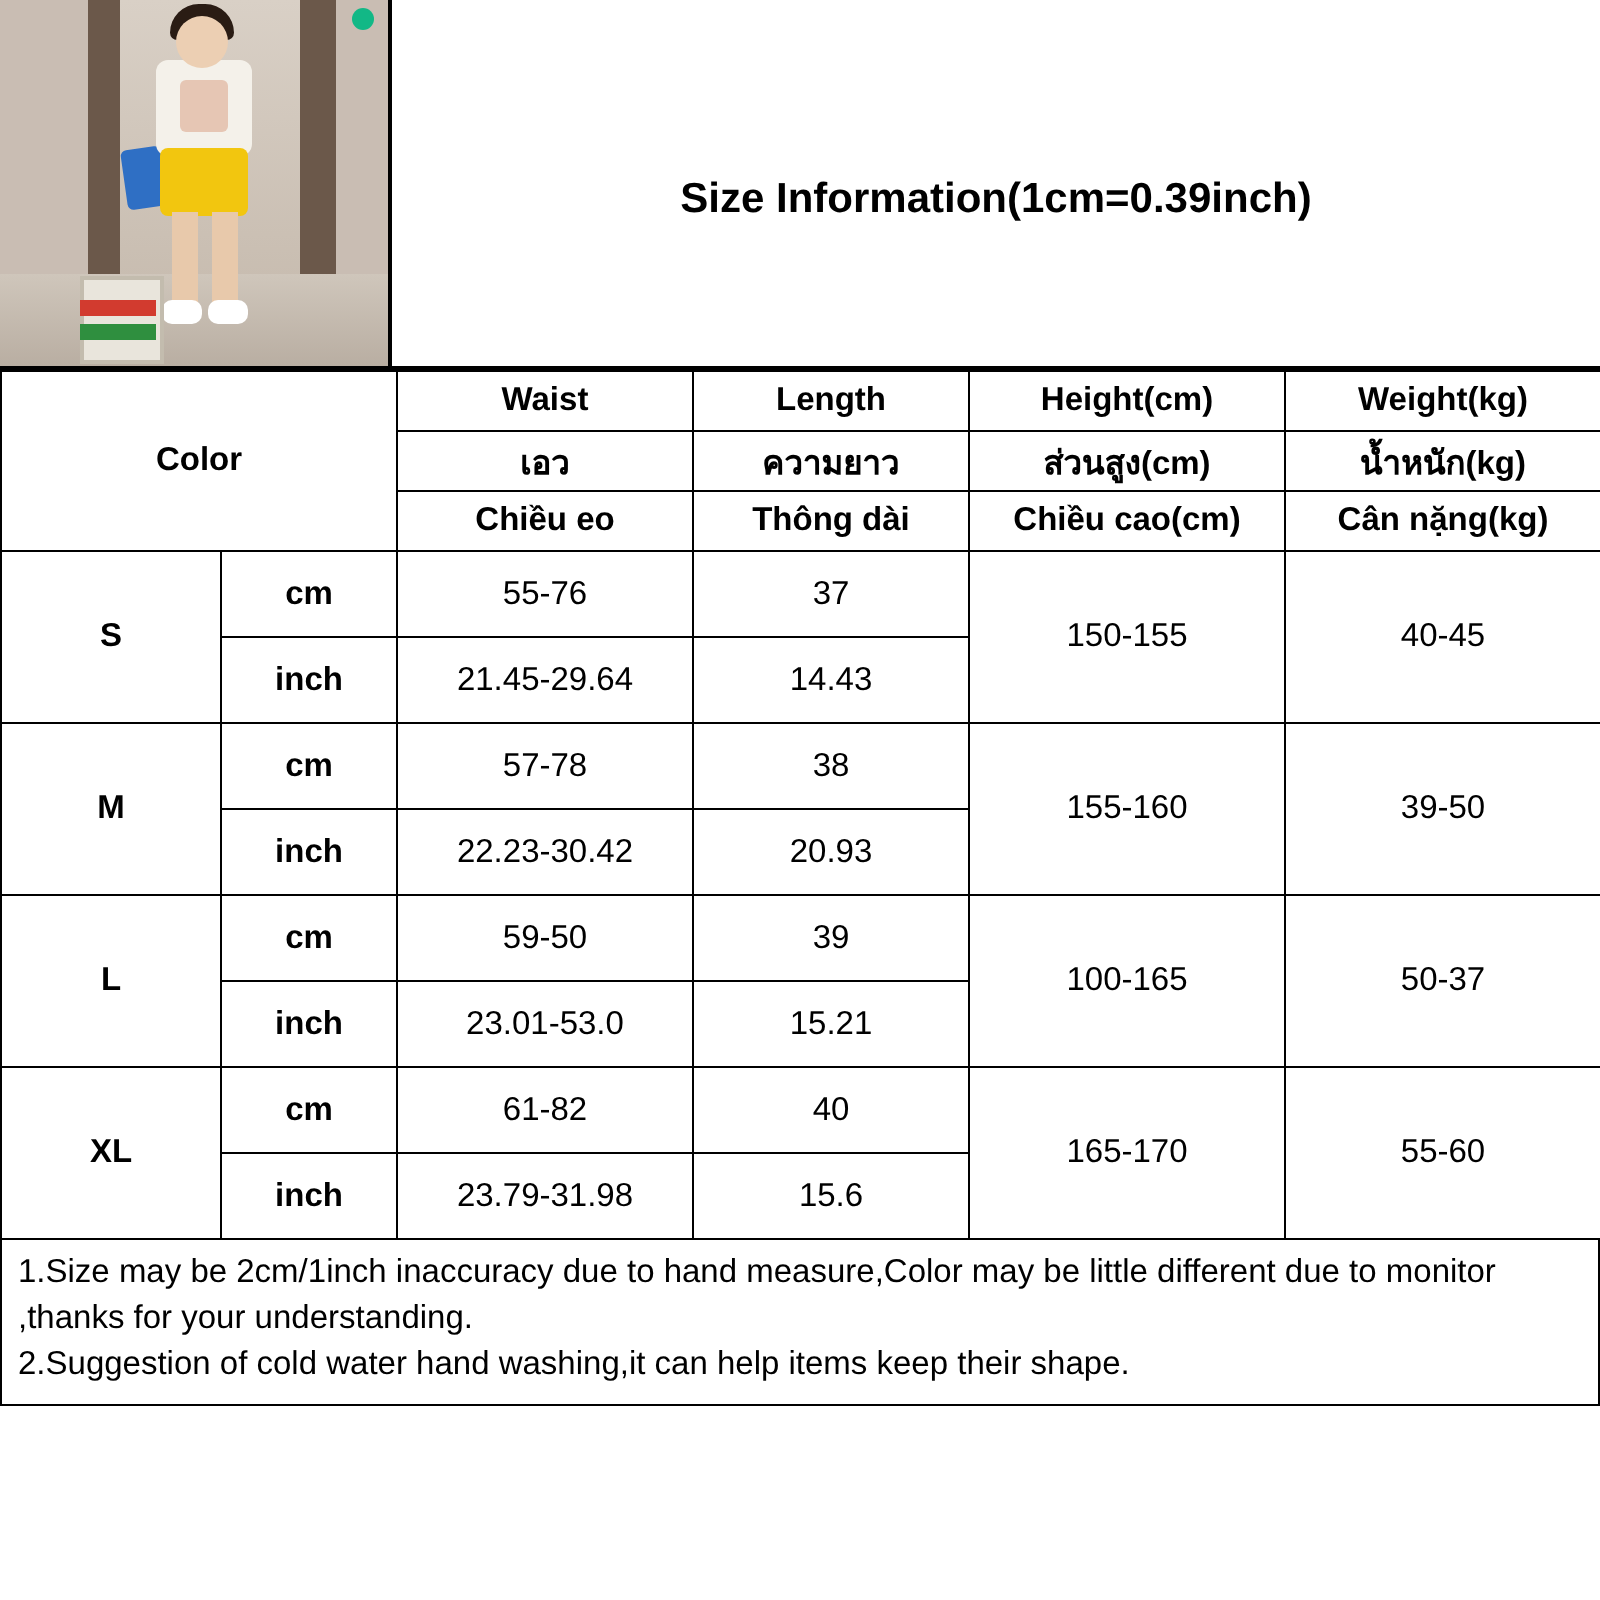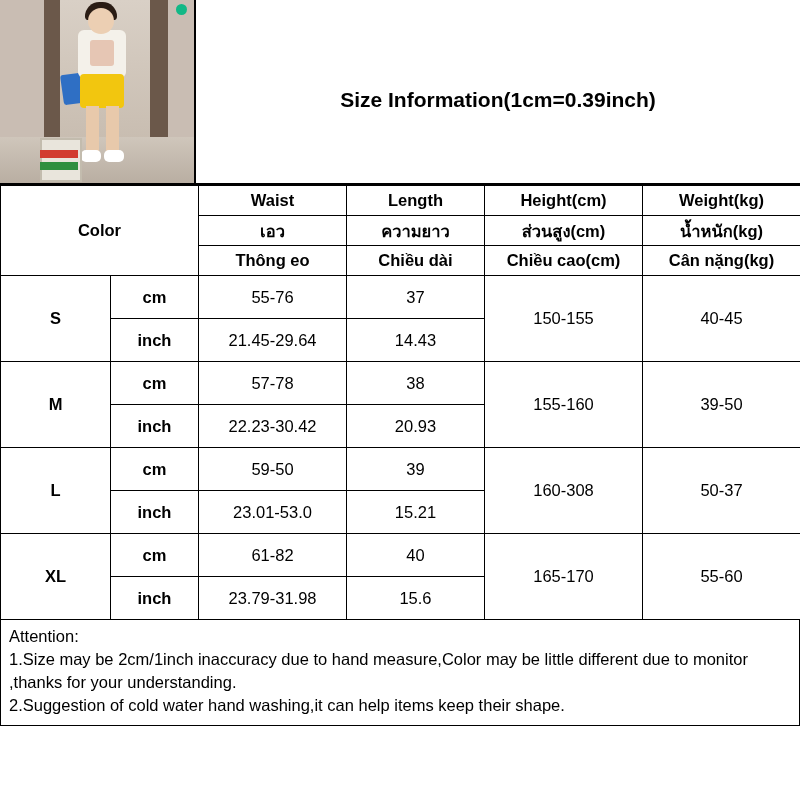--- a/index.html
+++ b/index.html
@@ -228,22 +228,22 @@
         <td>Height(cm)</td>
         <td>Weight(kg)</td>
       </tr>
       <tr class="hdr-row">
         <td>เอว</td>
         <td>ความยาว</td>
         <td>ส่วนสูง(cm)</td>
         <td>น้ำหนัก(kg)</td>
       </tr>
       <tr class="hdr-row">
-        <td>Thông eo</td>
-        <td>Chiều dài</td>
+        <td>Chiều eo</td>
+        <td>Thông dài</td>
         <td>Chiều cao(cm)</td>
         <td>Cân nặng(kg)</td>
       </tr>
 
       <tr class="data-row">
         <td class="size-cell" rowspan="2">S</td>
         <td class="unit-cell">cm</td>
         <td class="val-cell">55-76</td>
         <td class="val-cell">37</td>
         <td class="val-cell" rowspan="2">150-155</td>
@@ -267,21 +267,21 @@
         <td class="unit-cell">inch</td>
         <td class="val-cell">22.23-30.42</td>
         <td class="val-cell">20.93</td>
       </tr>
 
       <tr class="data-row">
         <td class="size-cell" rowspan="2">L</td>
         <td class="unit-cell">cm</td>
         <td class="val-cell">59-50</td>
         <td class="val-cell">39</td>
-        <td class="val-cell" rowspan="2">160-308</td>
+        <td class="val-cell" rowspan="2">100-165</td>
         <td class="val-cell" rowspan="2">50-37</td>
       </tr>
       <tr class="data-row">
         <td class="unit-cell">inch</td>
         <td class="val-cell">23.01-53.0</td>
         <td class="val-cell">15.21</td>
       </tr>
 
       <tr class="data-row">
         <td class="size-cell" rowspan="2">XL</td>
@@ -293,18 +293,17 @@
       </tr>
       <tr class="data-row">
         <td class="unit-cell">inch</td>
         <td class="val-cell">23.79-31.98</td>
         <td class="val-cell">15.6</td>
       </tr>
     </tbody>
   </table>
 
   <div class="attention">
-    <div class="line">Attention:</div>
     <div class="line">1.Size may be 2cm/1inch inaccuracy due to hand measure,Color may be little different due to monitor ,thanks for your understanding.</div>
     <div class="line">2.Suggestion of cold water hand washing,it can help items keep their shape.</div>
   </div>
 
 </div>
 
 </body></html>

